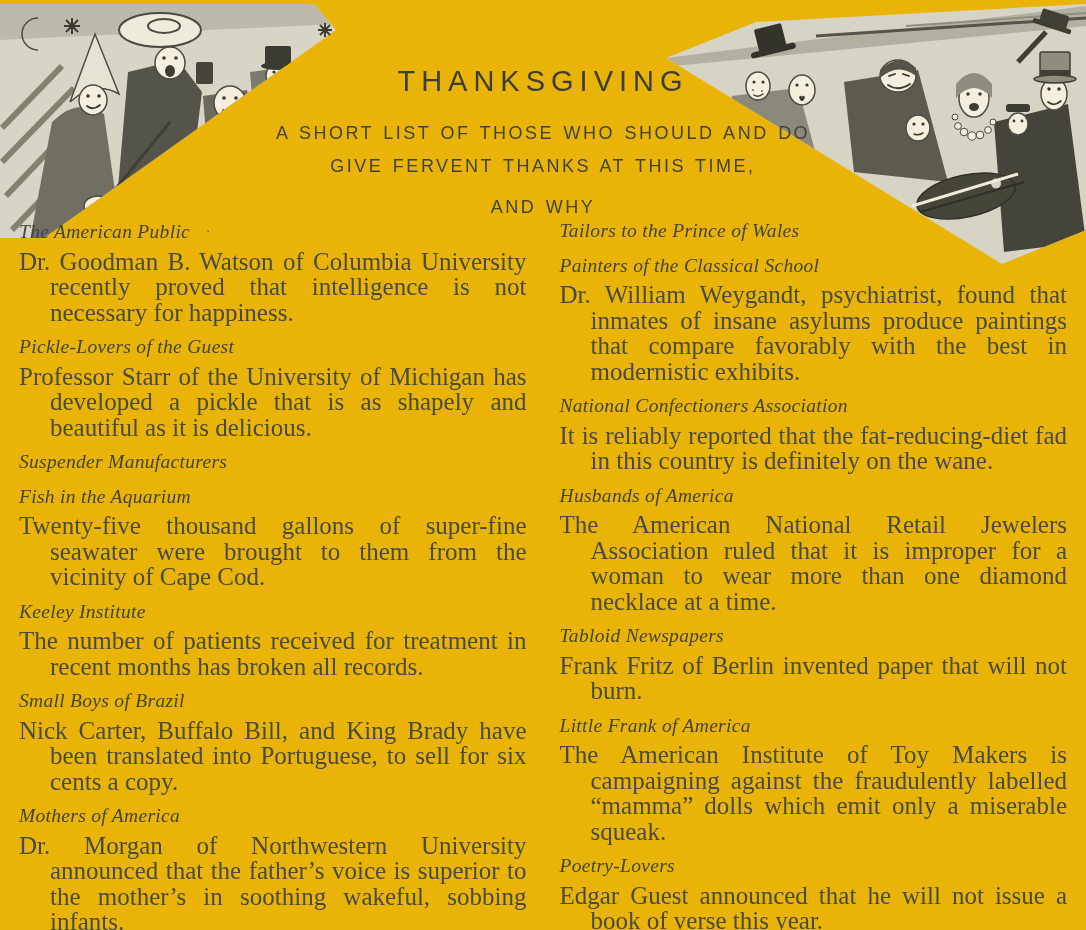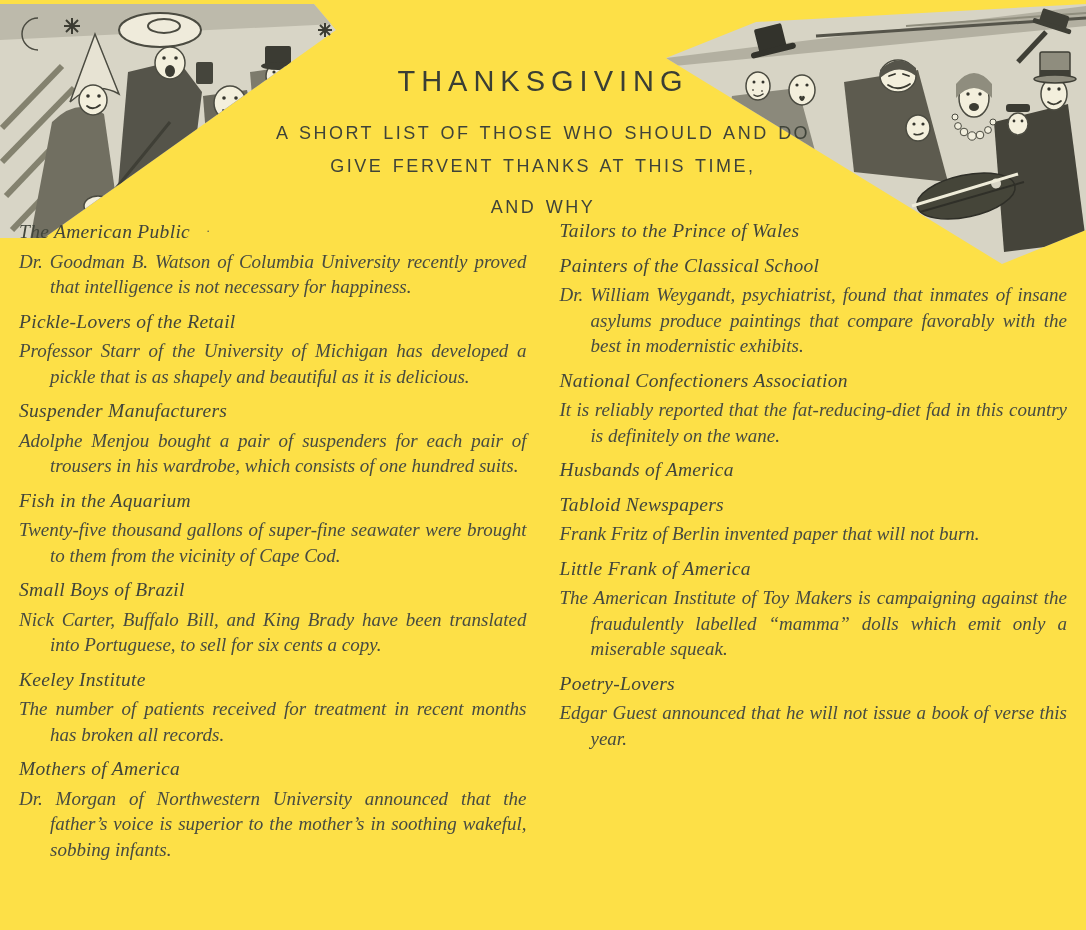--- a/index.html
+++ b/index.html
@@ -1,19 +1,19 @@
 <!DOCTYPE html>
 <html><head>
 <meta charset="utf-8">
 <style>
   html, body { margin: 0; padding: 0; background: #f5f2e0; }
   .page {
     position: relative;
     width: 1086px; height: 930px;
-    background: #fde047;
+    background: #eab308;
     overflow: hidden;
     font-family: "Liberation Serif", serif;
     color: #474b41;
   }
   
   .masthead { position: relative; text-align: center; padding-top: 62px; z-index: 2; }
   .title {
     font-family: "Liberation Sans", sans-serif;
     font-size: 29px; line-height: 38px;
     letter-spacing: 6px; font-weight: 400;
@@ -35,25 +35,24 @@
   .heading {
     margin: 0 0 4px 0;
     font-style: italic; font-weight: 400;
     font-size: 19.5px; line-height: 25.5px;
     letter-spacing: 0.3px;
     color: #41453b;
   }
   .heading .mark { font-style: normal; font-size: 13px; margin-left: 16px; vertical-align: 3px; color: #5a5e52; }
   .body {
     margin: 0;
-    font-size: 19px; line-height: 25.5px;
+    font-size: 25px; line-height: 25.5px;
     text-align: justify;
     padding-left: 31px; text-indent: -31px;
     color: #474b41;
-    font-style: italic;
   }
   
   .illus { position: absolute; top: 0; z-index: 1; }
   .illus-left  { left: 0; }
   .illus-right { right: 0; }
 </style>
 </head>
 <body>
 
 <div class="page">
@@ -241,59 +240,59 @@
   </header>
 
   <main class="columns">
 
     <div class="col">
       <section class="entry">
         <h3 class="heading"><span>The American Public</span><span class="mark">·</span></h3>
         <p class="body">Dr. Goodman B. Watson of Columbia University recently proved that intelligence is not necessary for happiness.</p>
       </section>
       <section class="entry">
-        <h3 class="heading">Pickle-Lovers of the Retail</h3>
+        <h3 class="heading">Pickle-Lovers of the Guest</h3>
         <p class="body">Professor Starr of the University of Michigan has developed a pickle that is as shapely and beautiful as it is delicious.</p>
       </section>
       <section class="entry">
         <h3 class="heading">Suspender Manufacturers</h3>
-        <p class="body">Adolphe Menjou bought a pair of suspenders for each pair of trousers in his wardrobe, which consists of one hundred suits.</p>
       </section>
       <section class="entry">
         <h3 class="heading">Fish in the Aquarium</h3>
         <p class="body">Twenty-five thousand gallons of super-fine seawater were brought to them from the vicinity of Cape Cod.</p>
       </section>
       <section class="entry">
+        <h3 class="heading">Keeley Institute</h3>
+        <p class="body">The number of patients received for treatment in recent months has broken all records.</p>
+      </section>
+      <section class="entry">
         <h3 class="heading">Small Boys of Brazil</h3>
         <p class="body">Nick Carter, Buffalo Bill, and King Brady have been translated into Portuguese, to sell for six cents a copy.</p>
       </section>
       <section class="entry">
-        <h3 class="heading">Keeley Institute</h3>
-        <p class="body">The number of patients received for treatment in recent months has broken all records.</p>
-      </section>
-      <section class="entry">
         <h3 class="heading">Mothers of America</h3>
         <p class="body">Dr. Morgan of Northwestern University announced that the father’s voice is superior to the mother’s in soothing wakeful, sobbing infants.</p>
       </section>
     </div>
 
     <div class="col">
       <section class="entry">
         <h3 class="heading">Tailors to the Prince of Wales</h3>
       </section>
       <section class="entry">
         <h3 class="heading">Painters of the Classical School</h3>
         <p class="body">Dr. William Weygandt, psychiatrist, found that inmates of insane asylums produce paintings that compare favorably with the best in modernistic exhibits.</p>
       </section>
       <section class="entry">
         <h3 class="heading">National Confectioners Association</h3>
         <p class="body">It is reliably reported that the fat-reducing-diet fad in this country is definitely on the wane.</p>
       </section>
       <section class="entry">
         <h3 class="heading">Husbands of America</h3>
+        <p class="body">The American National Retail Jewelers Association ruled that it is improper for a woman to wear more than one diamond necklace at a time.</p>
       </section>
       <section class="entry">
         <h3 class="heading">Tabloid Newspapers</h3>
         <p class="body">Frank Fritz of Berlin invented paper that will not burn.</p>
       </section>
       <section class="entry">
         <h3 class="heading">Little Frank of America</h3>
         <p class="body">The American Institute of Toy Makers is campaigning against the fraudulently labelled “mamma” dolls which emit only a miserable squeak.</p>
       </section>
       <section class="entry">

